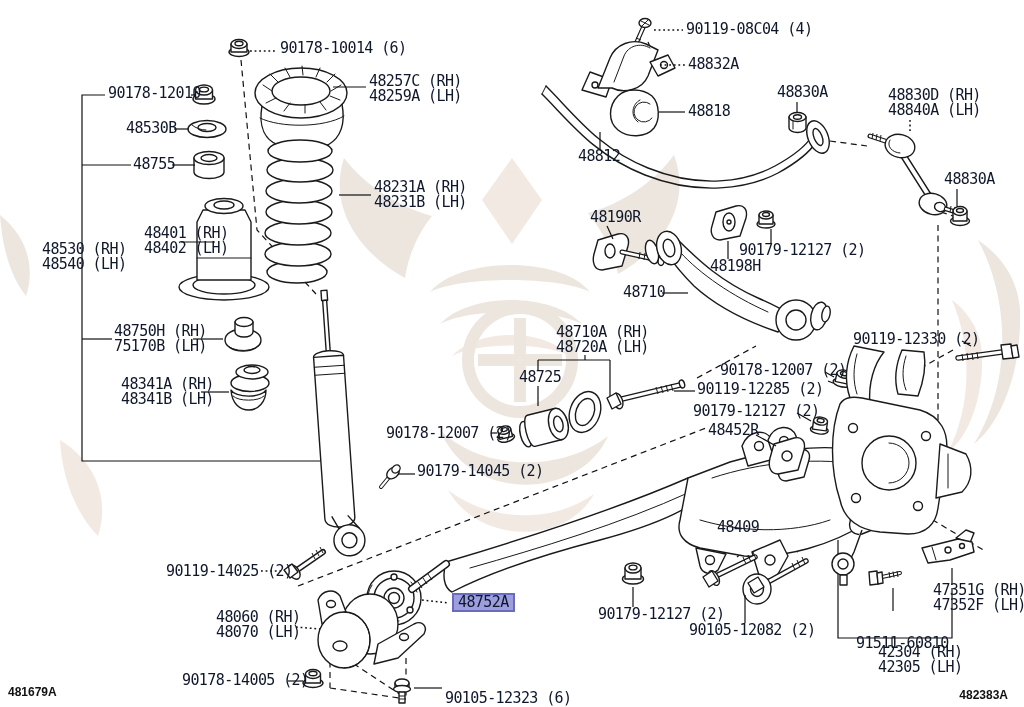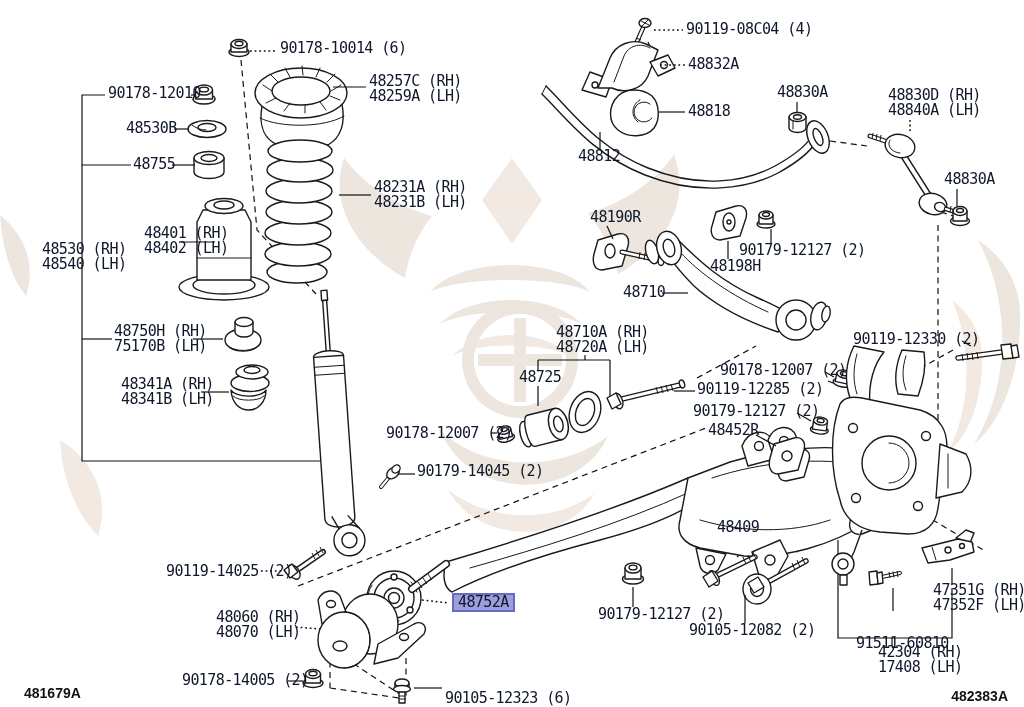--- a/index.html
+++ b/index.html
@@ -14,21 +14,21 @@
   .dsh{fill:none;stroke:#111;stroke-width:1.2;stroke-dasharray:6,4.5;}
   .tb{stroke:#1a1a1a;stroke-linecap:round;}
   .tw{stroke:#ffffff;stroke-linecap:round;}
   .thr{stroke:#1a1a1a;stroke-width:1;}
   .wm{fill:#ece6df;stroke:none;}
   .wm2{fill:#f2e9e2;stroke:none;}
   .plabel{position:absolute;color:#0f172a;font-size:15px;font-weight:normal;
           line-height:15px;letter-spacing:-0.6px;white-space:pre;}
   .plabel.hl{background:#9c9ede;border:2px solid #6a6ac0;padding:0 4px;margin:-2px 0 0 -6px;}
   .cref{position:absolute;font-family:"Liberation Sans",sans-serif;font-weight:bold;
-        font-size:14px;color:#111;letter-spacing:0;margin-left:16px;}
+        font-size:12px;color:#111;letter-spacing:0;}
 </style>
 </head>
 <body>
 
 <div id="stage">
 
 <svg width="1024" height="707" viewBox="0 0 1024 707">
 
   <g>
     <path class="wm" d="M405,278 C358,252 328,206 344,158 C364,184 396,206 432,216 C416,236 408,258 405,278 z"></path>
@@ -466,21 +466,21 @@
       <div class="plabel" style="left: 386px; top: 426px;"><div>90178-12007 (2)</div></div>
       <div class="plabel" style="left: 417px; top: 464px;"><div>90179-14045 (2)</div></div>
       <div class="plabel" style="left: 853px; top: 332px;"><div>90119-12330 (2)</div></div>
       <div class="plabel" style="left: 720px; top: 363px;"><div>90178-12007 (2)</div></div>
       <div class="plabel" style="left: 697px; top: 382px;"><div>90119-12285 (2)</div></div>
       <div class="plabel" style="left: 693px; top: 404px;"><div>90179-12127 (2)</div></div>
       <div class="plabel" style="left: 708px; top: 423px;"><div>48452R</div></div>
       <div class="plabel" style="left: 717px; top: 520px;"><div>48409</div></div>
       <div class="plabel" style="left: 933px; top: 583px;"><div>47351G (RH)</div><div>47352F (LH)</div></div>
       <div class="plabel" style="left: 856px; top: 636px; text-align: right;"><div>91511-60810</div></div>
-      <div class="plabel" style="left: 878px; top: 645px;"><div>42304 (RH)</div><div>17408 (LH)</div></div>
+      <div class="plabel" style="left: 878px; top: 645px;"><div>42304 (RH)</div><div>42305 (LH)</div></div>
       <div class="plabel" style="left: 598px; top: 607px;"><div>90179-12127 (2)</div></div>
       <div class="plabel" style="left: 689px; top: 623px;"><div>90105-12082 (2)</div></div>
       <div class="plabel" style="left: 166px; top: 564px;"><div>90119-14025 (2)</div></div>
       <div class="plabel" style="left: 216px; top: 610px;"><div>48060 (RH)</div><div>48070 (LH)</div></div>
       <div class="plabel hl" style="left: 458px; top: 595px;"><div>48752A</div></div>
       <div class="plabel" style="left: 182px; top: 673px;"><div>90178-14005 (2)</div></div>
       <div class="plabel" style="left: 445px; top: 679px; margin-top: 12px;"><div>90105-12323 (6)</div></div>
     </div>
 
   <span class="cref" style="left:8px;top:685px;">481679A</span>

